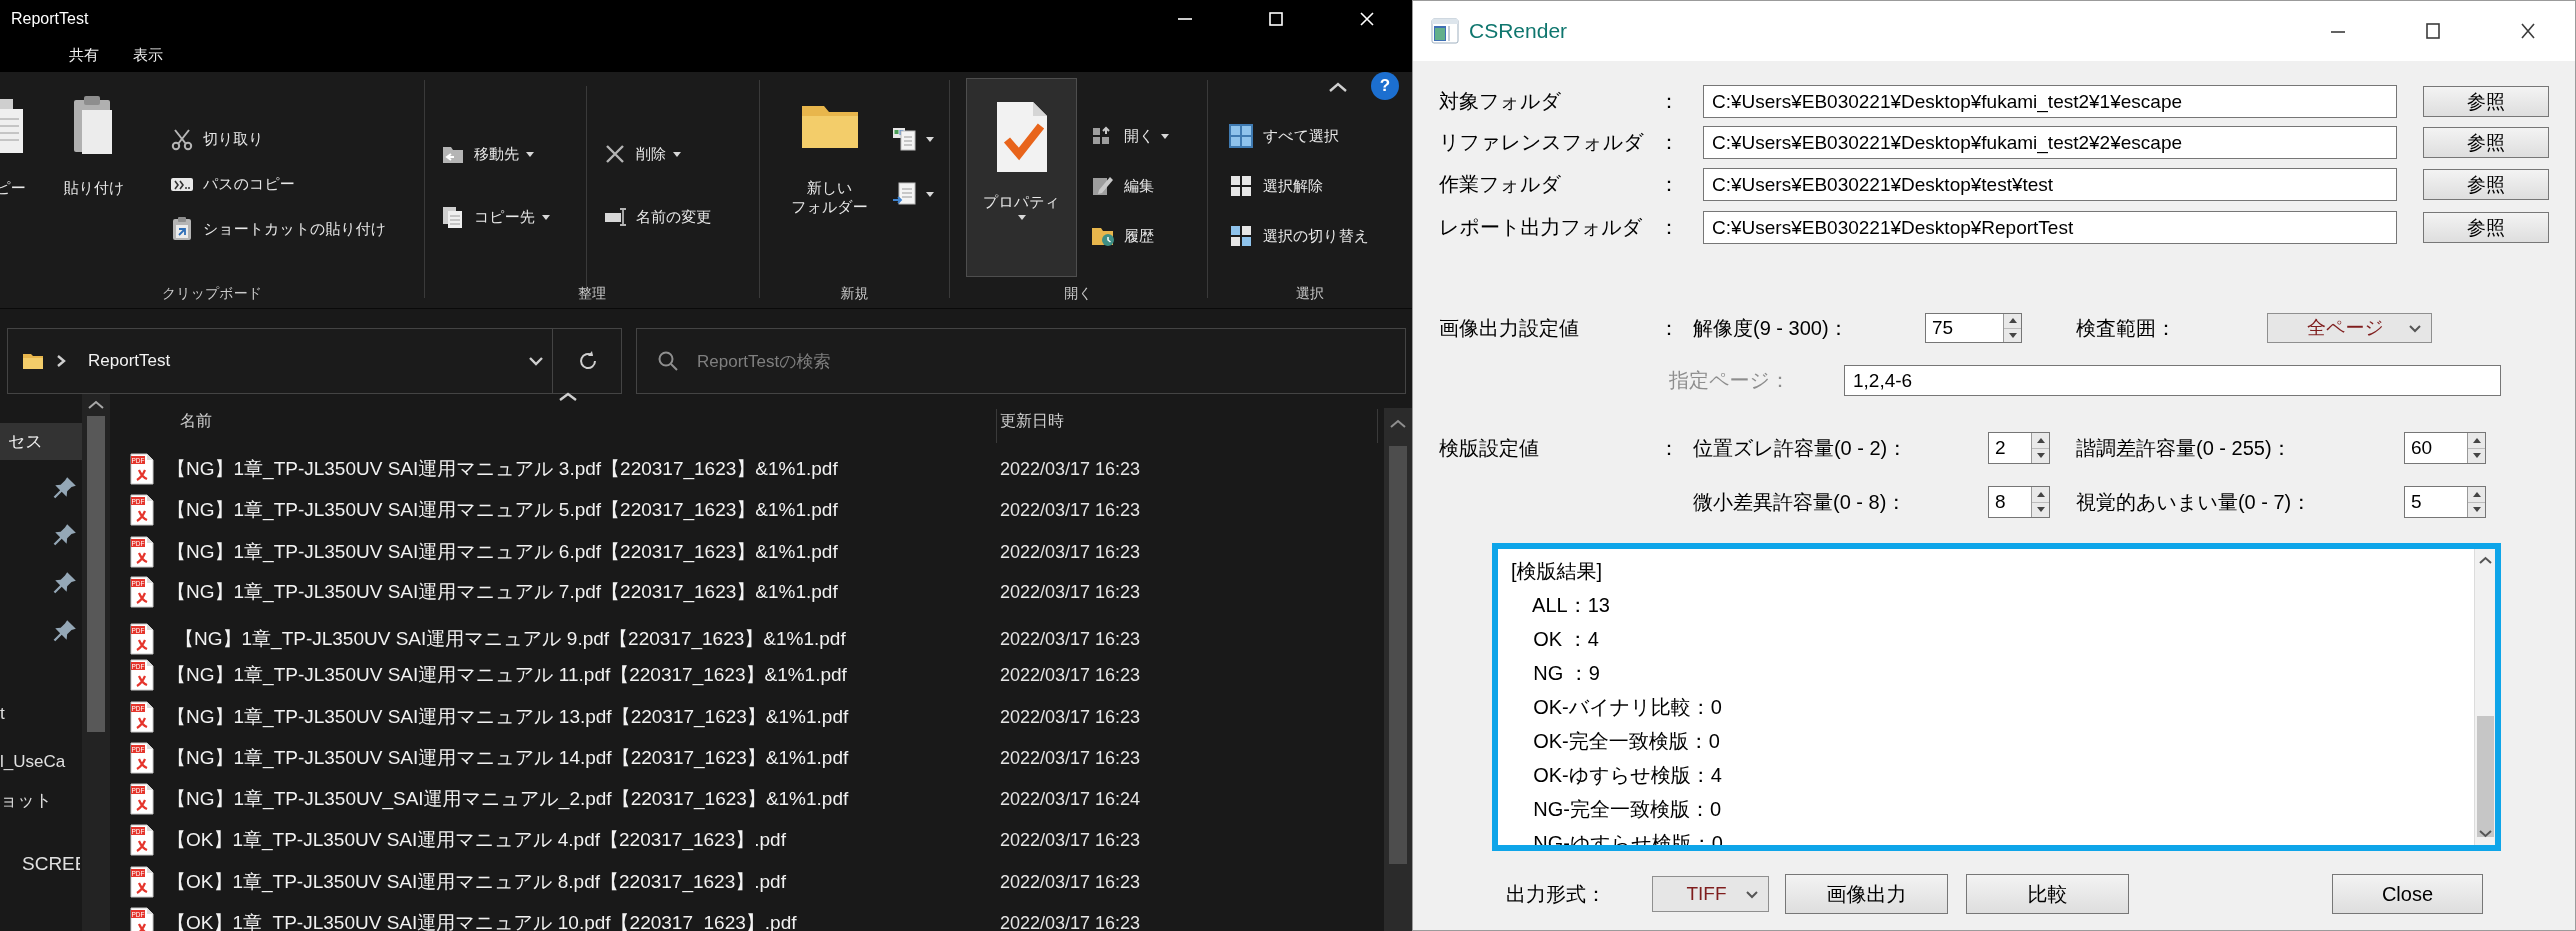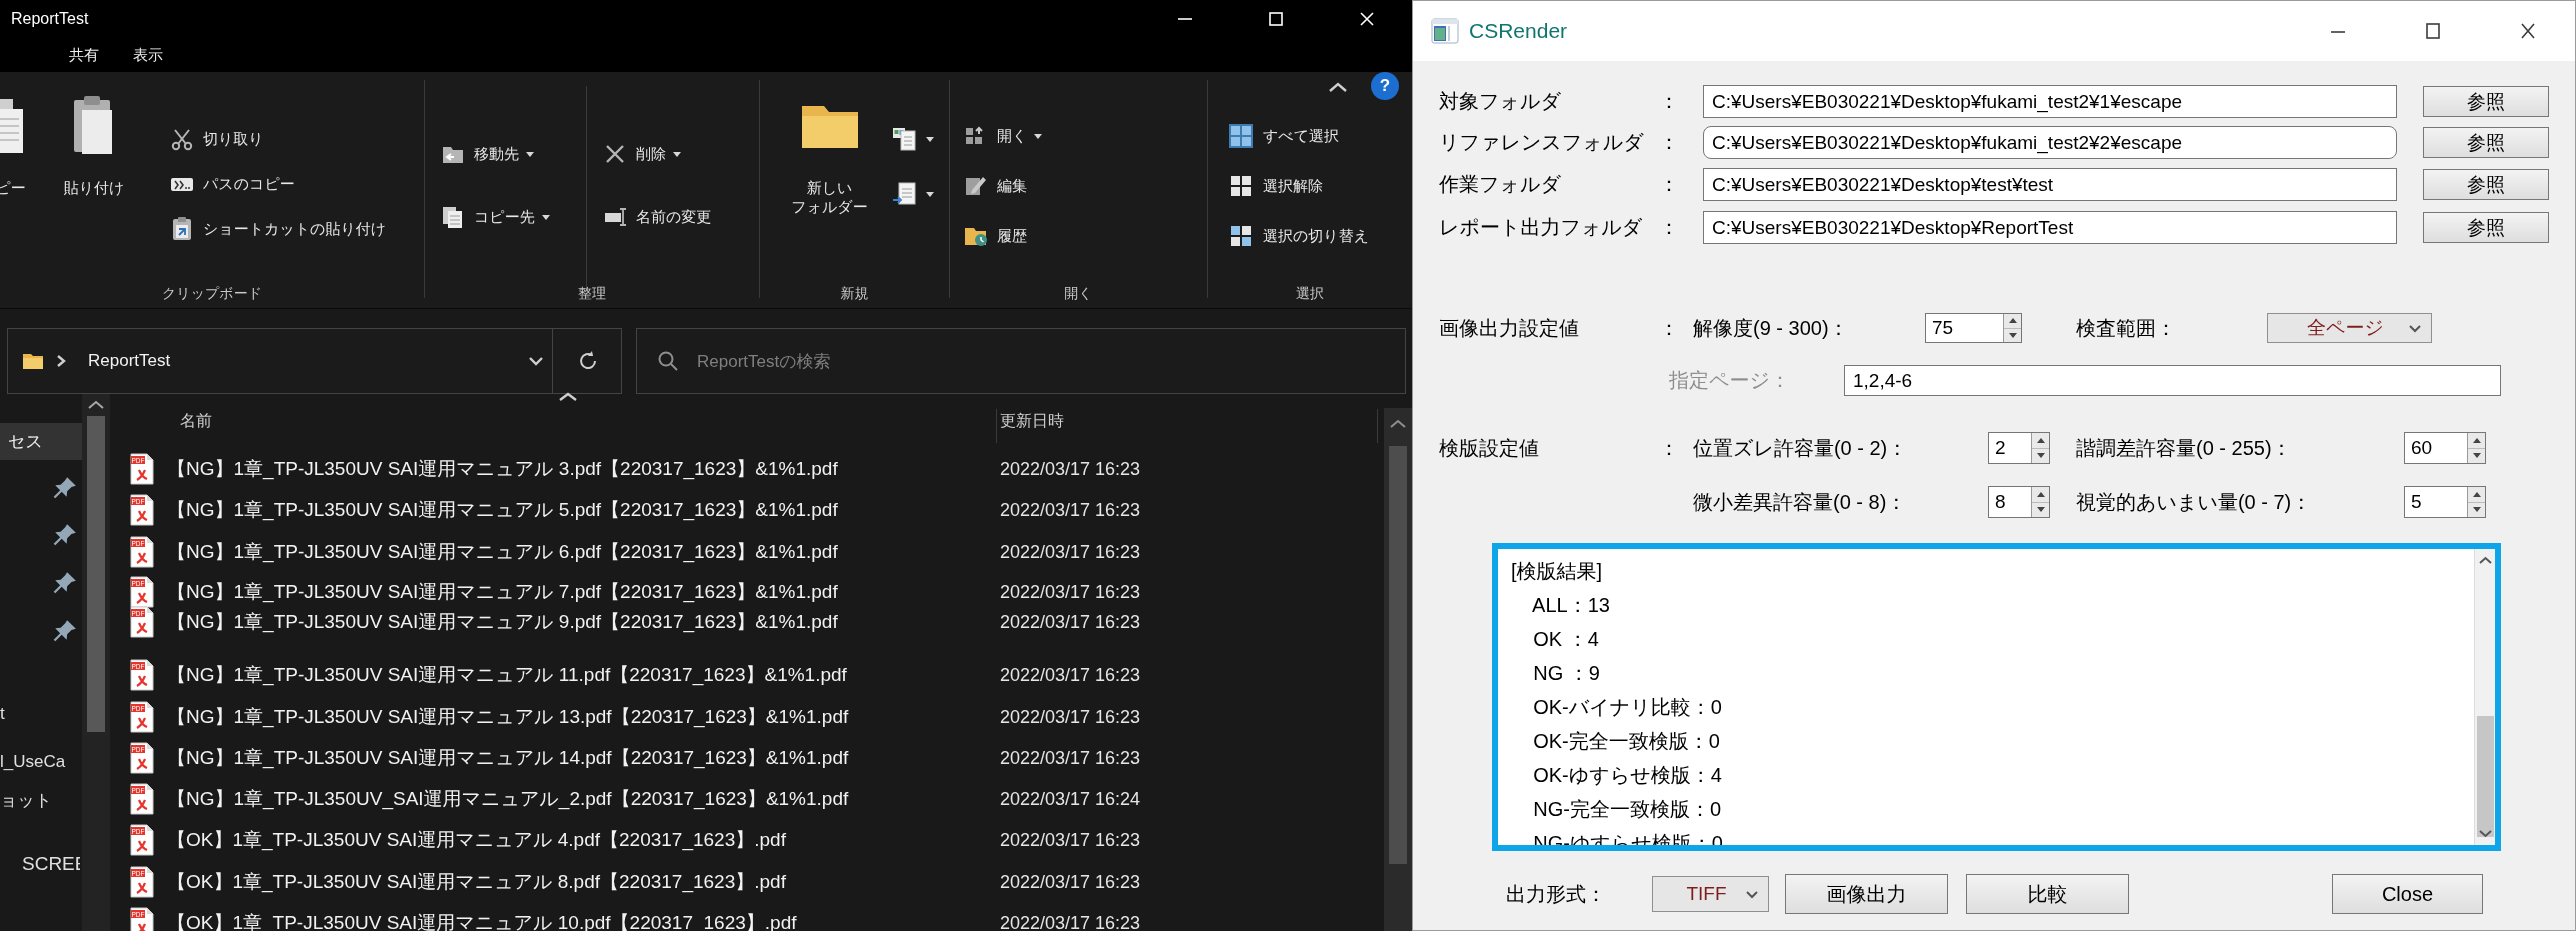--- a/index.html
+++ b/index.html
@@ -273,20 +273,31 @@
               <i class="dd"></i>
             </div>
           </div>
         </div>
         <div class="g-label">新規</div>
       </div>
       <div class="rsep" style="left:949px;"></div>
 
       <div class="rgroup" style="left:950px;width:257px;">
         <div style="display:flex;">
+          <div class="props-btn bigbtn" style="margin-left:16px;">
+            <div class="iconbox" style="height:99px;">
+              <svg width="58" height="74" viewBox="0 0 58 74">
+                  <path d="M4 2 h36 l14 14 v56 h-50 z" fill="#f2f2f2"></path>
+                  <path d="M40 2 l14 14 h-14 z" fill="#d5d5d5"></path>
+                  <path d="M14 40 l12 14 22 -28" stroke="#e8641b" stroke-width="8" fill="none"></path>
+                </svg>
+            </div>
+            <div class="blabel">プロパティ</div>
+            <i class="dd" style="margin-left:0;margin-top:4px;"></i>
+          </div>
           <div style="margin-top:47px;margin-left:14px;display:flex;flex-direction:column;gap:16px;">
             <div class="smallrow">
               <svg width="24" height="24" viewBox="0 0 24 24">
                   <rect x="2" y="4" width="7" height="7" fill="#9e9e9e"></rect>
                   <rect x="2" y="13" width="7" height="7" fill="#9e9e9e"></rect>
                   <rect x="11" y="13" width="7" height="7" fill="#9e9e9e"></rect>
                   <path d="M15 10 v-6 m-3 3 l3 -3 3 3" stroke="#c9c9c9" stroke-width="2" fill="none"></path>
                 </svg>
               <span class="slabel">開く</span>
               <i class="dd"></i>
@@ -430,21 +441,21 @@
           <svg class="pdfico" width="26" height="32" viewBox="0 0 26 32">
             <path d="M2 1 h16 l6 6 v24 h-22 z" fill="#fff" stroke="#c9c9c9"></path>
             <path d="M18 1 l6 6 h-6 z" fill="#ddd"></path>
             <rect x="2" y="3" width="14" height="8" fill="#e5352c"></rect>
             <text x="9" y="9.5" font-size="6.5" fill="#fff" text-anchor="middle">PDF</text>
             <path d="M8 27 q5 -3 8 -10 M10 17 q3 7 8 9" stroke="#e5352c" stroke-width="2.2" fill="none"></path>
           </svg>
           <span class="fname">【NG】1章_TP-JL350UV SAI運用マニュアル 7.pdf【220317_1623】&amp;1%1.pdf</span>
           <span class="fdate">2022/03/17 16:23</span>
         </div>
-      <div class="frow" style="top:153px;">
+      <div class="frow" style="top:170px;gap:8px;">
           <svg class="pdfico" width="26" height="32" viewBox="0 0 26 32">
             <path d="M2 1 h16 l6 6 v24 h-22 z" fill="#fff" stroke="#c9c9c9"></path>
             <path d="M18 1 l6 6 h-6 z" fill="#ddd"></path>
             <rect x="2" y="3" width="14" height="8" fill="#e5352c"></rect>
             <text x="9" y="9.5" font-size="6.5" fill="#fff" text-anchor="middle">PDF</text>
             <path d="M8 27 q5 -3 8 -10 M10 17 q3 7 8 9" stroke="#e5352c" stroke-width="2.2" fill="none"></path>
           </svg>
           <span class="fname">【NG】1章_TP-JL350UV SAI運用マニュアル 9.pdf【220317_1623】&amp;1%1.pdf</span>
           <span class="fdate">2022/03/17 16:23</span>
         </div>
@@ -589,21 +600,21 @@
       </div>
     </div>
 
     <div class="cs-label" style="top:84px;line-height:33px;">対象フォルダ</div>
     <div class="cs-colon" style="top:84px;line-height:33px;">：</div>
     <div class="cs-input" style="left:290px;top:84px;width:694px;height:33px;line-height:31px;">C:¥Users¥EB030221¥Desktop¥fukami_test2¥1¥escape</div>
     <div class="cs-btn" style="left:1010px;top:85px;width:126px;height:31px;">参照</div>
 
     <div class="cs-label" style="top:125px;line-height:33px;">リファレンスフォルダ</div>
     <div class="cs-colon" style="top:125px;line-height:33px;">：</div>
-    <div class="cs-input" style="left:290px;top:125px;width:694px;height:33px;line-height:31px;border-radius:8px;">C:¥Users¥EB030221¥Desktop¥fukami_test2¥2¥escape</div>
+    <div class="cs-input" style="left:290px;top:125px;width:694px;height:33px;line-height:31px;">C:¥Users¥EB030221¥Desktop¥fukami_test2¥2¥escape</div>
     <div class="cs-btn" style="left:1010px;top:126px;width:126px;height:31px;">参照</div>
 
     <div class="cs-label" style="top:167px;line-height:33px;">作業フォルダ</div>
     <div class="cs-colon" style="top:167px;line-height:33px;">：</div>
     <div class="cs-input" style="left:290px;top:167px;width:694px;height:33px;line-height:31px;">C:¥Users¥EB030221¥Desktop¥test¥test</div>
     <div class="cs-btn" style="left:1010px;top:168px;width:126px;height:31px;">参照</div>
 
     <div class="cs-label" style="top:210px;line-height:33px;">レポート出力フォルダ</div>
     <div class="cs-colon" style="top:210px;line-height:33px;">：</div>
     <div class="cs-input" style="left:290px;top:210px;width:694px;height:33px;line-height:31px;">C:¥Users¥EB030221¥Desktop¥ReportTest</div>

